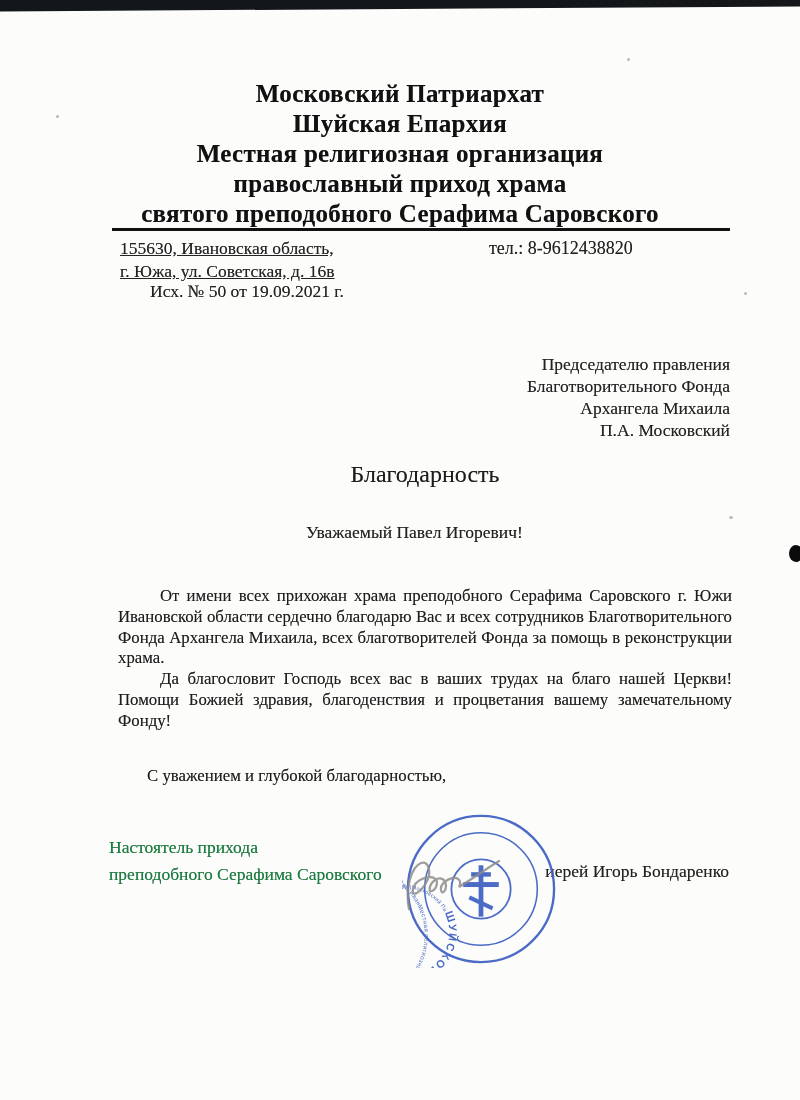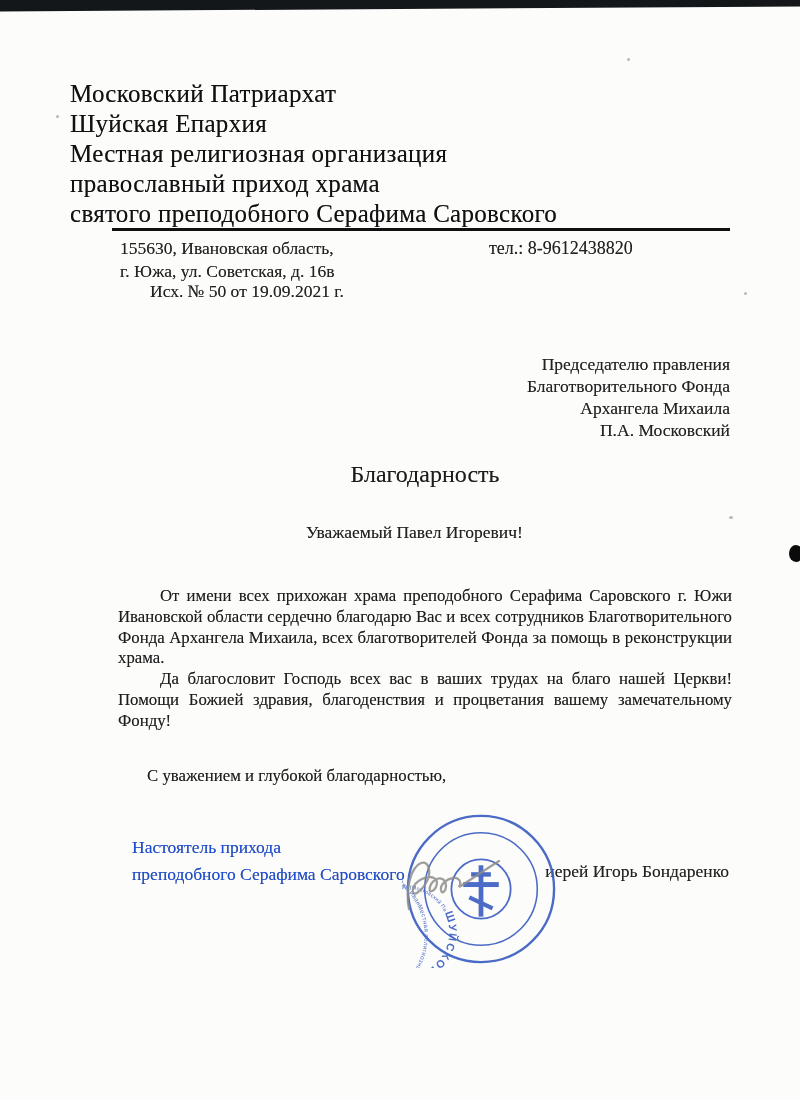--- a/index.html
+++ b/index.html
@@ -21,32 +21,33 @@
   }
   .scan-blob{
     position:absolute;left:789px;top:545px;width:14px;height:17px;
     background:#0b0b0b;border-radius:50%;
   }
   .speck{position:absolute;border-radius:50%;background:#b9b9b4;}
 
   
   .letterhead{
     position:absolute;left:70px;right:70px;top:79px;
-    text-align:left;font-weight:normal;font-size:25px;line-height:30px;
+    text-align:center;font-weight:bold;font-size:25px;line-height:30px;
     color:#111;letter-spacing:0.3px;
     text-shadow:0 0 0.6px rgba(30,30,30,.55);
   }
   .rule{
     position:absolute;left:112px;top:228px;width:618px;height:3px;
     background:#101010;
   }
   .addr{
     position:absolute;left:120px;top:237px;
     font-size:17.5px;line-height:23px;color:#222;
     text-shadow:0 0 .4px rgba(40,40,40,.5);
+    text-decoration:underline;
   }
   .phone{
     position:absolute;left:489px;top:238px;
     font-size:18px;color:#222;
     text-shadow:0 0 .4px rgba(40,40,40,.5);
   }
   .ref{
     position:absolute;left:150px;top:281px;
     font-size:17.5px;color:#222;
     text-shadow:0 0 .4px rgba(40,40,40,.5);
@@ -69,22 +70,22 @@
   }
   .body-text{
     position:absolute;left:118px;top:586px;width:614px;
     font-size:16.8px;line-height:20.8px;text-align:justify;color:#1d1d1d;
     text-shadow:0 0 .4px rgba(40,40,40,.5);
   }
   .body-text p{margin:0;text-indent:42px;}
   .body-text p.closing{margin-top:34px;text-indent:29px;text-align:left;}
 
   .sig-left{
-    position:absolute;left:132px;top:834px;
-    font-size:17.5px;line-height:27px;color:#1d4ed8;
+    position:absolute;left:109px;top:834px;
+    font-size:17.5px;line-height:27px;color:#15803d;
     text-shadow:0 0 .4px rgba(40,40,40,.5);
     z-index:1;
   }
   .sig-name{
     position:absolute;right:71px;top:861px;
     font-size:17.5px;color:#222;
     text-shadow:0 0 .4px rgba(40,40,40,.5);
     z-index:1;
   }
   .stamp{

